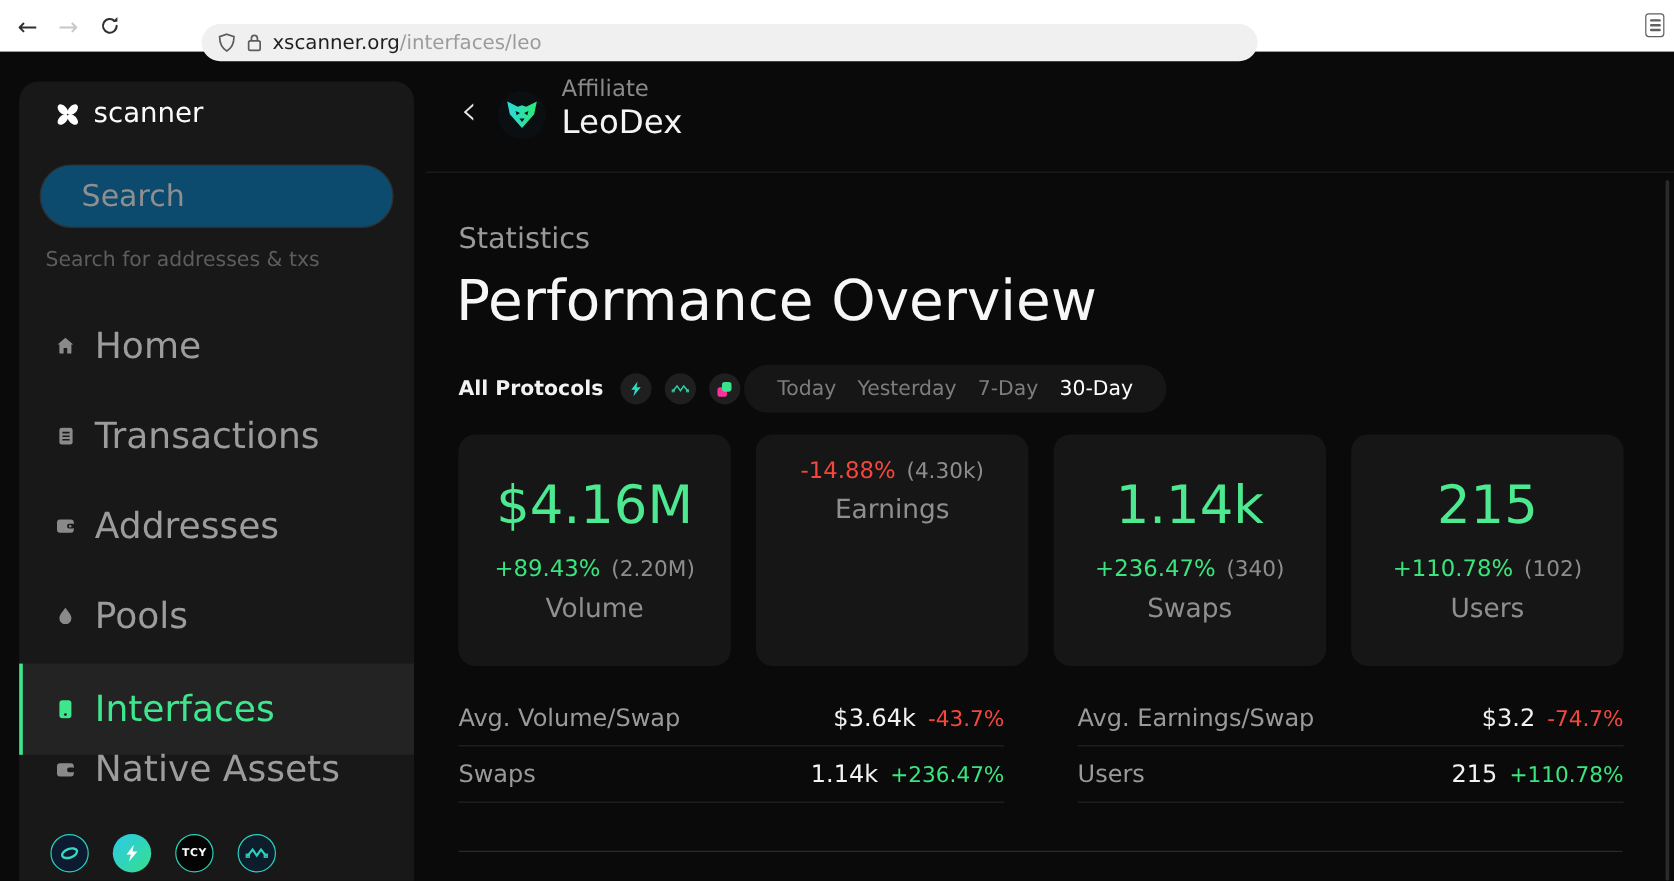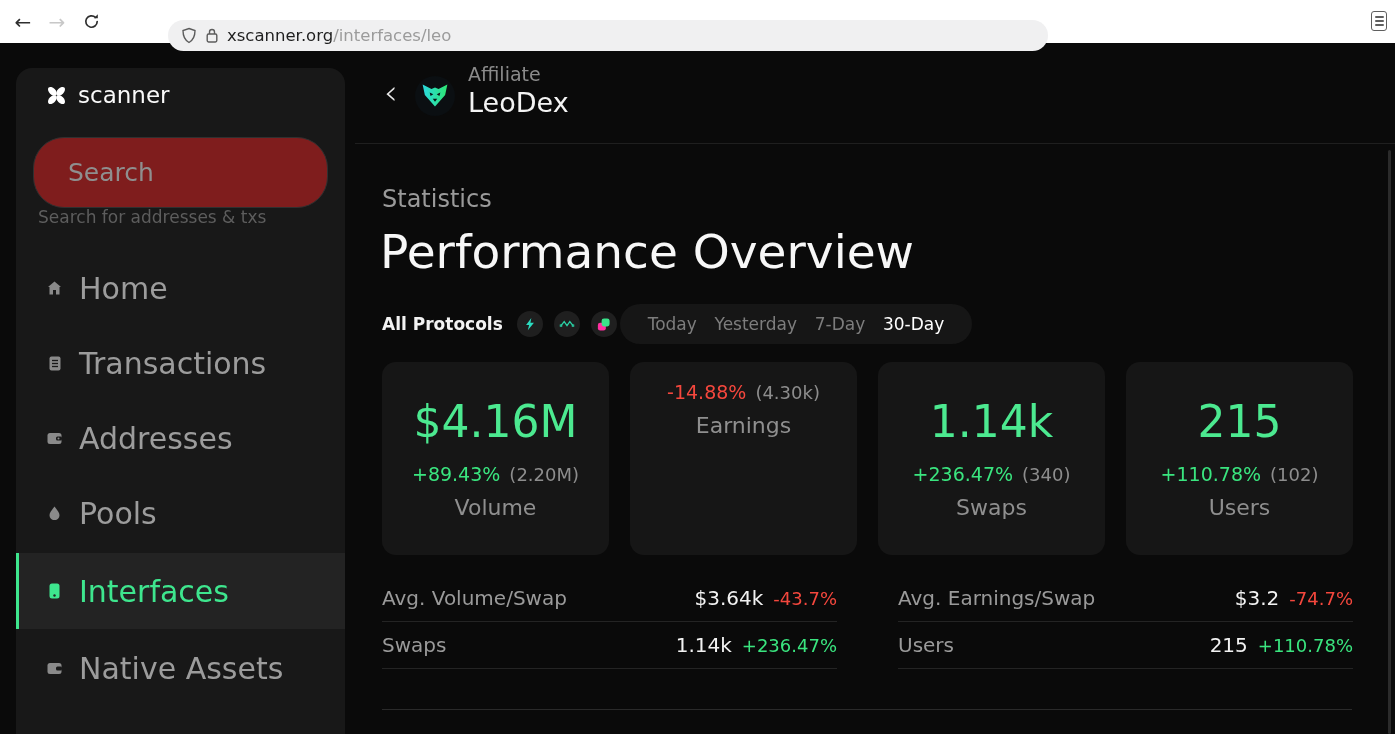--- a/index.html
+++ b/index.html
@@ -14,21 +14,21 @@
   .urlbar { position:absolute; left:168px; top:20px; width:880px; height:31px; background:#f0f0f1; border-radius:16px; display:flex; align-items:center; padding-left:13px; gap:8px; }
   .urlbar .host { font-size:16.5px; color:#1f1f1f; }
   .urlbar .path { font-size:16.5px; color:#9b9b9b; }
   .reader-ic { position:absolute; left:1371px; top:11px; width:16px; height:20px; border:1.6px solid #5f5f5f; border-radius:3px; display:flex; flex-direction:column; justify-content:center; gap:2.5px; padding:0 2.5px; }
   .reader-ic i { display:block; height:1.6px; background:#5f5f5f; border-radius:1px; }
 
   
   .sidebar { position:absolute; left:16px; top:68px; width:329px; height:700px; background:#181818; border-radius:16px; }
   .brand { position:absolute; left:28px; top:14px; display:flex; align-items:center; gap:9px; }
   .brand-label { color:#fafafa; font-size:23px; }
-  .searchbox { position:absolute; left:17px; top:69px; width:295px; height:71px; background:#7f1d1d; border:1px solid #303030; border-radius:31px; display:flex; align-items:center; padding:0 18px 0 20px; gap:14px; }
+  .searchbox { position:absolute; left:17px; top:69px; width:295px; height:53px; background:#0c4a6e; border:1px solid #303030; border-radius:31px; display:flex; align-items:center; padding:0 18px 0 20px; gap:14px; }
   .searchbox input { flex:1; background:transparent; border:none; outline:none; color:#d8d8d8; font-size:25px; font-family:"DejaVu Sans","Liberation Sans",sans-serif; }
   .searchbox input::placeholder { color:#8f8f8f; }
   .search-hint { position:absolute; left:22px; top:139px; color:#5d5d5d; font-size:17px; }
   .nav-row { position:absolute; left:0; width:329px; height:48px; display:flex; align-items:center; padding-left:31px; gap:17px; color:#9c9c9c; font-size:30px; }
   .nav-row .nicon { width:15px; display:flex; justify-content:center; }
   .nav-row.active { height:76px; background:#232323; color:#3ee68e; }
   .nav-row.active::before { content:""; position:absolute; left:0; top:0; width:3px; height:100%; background:#3ee68e; }
   .token-row { position:absolute; left:26px; top:627px; display:flex; gap:20px; }
   .token { width:32px; height:32px; border-radius:50%; display:flex; align-items:center; justify-content:center; }
   .tok-ruji { background:#0c1b30; border:1.5px solid #2ad1c0; }
@@ -174,30 +174,50 @@
   </div>
   <div class="nav-row active" style="top:485px">
     <span class="nicon">
       <svg width="11" height="16" viewBox="0 0 11 16">
           <rect x="0.5" y="0.5" width="10" height="15" rx="2.5" fill="#3ee68e"></rect>
           <circle cx="5.5" cy="12.5" r="1.2" fill="#232323"></circle>
         </svg>
     </span>
     <span>Interfaces</span>
   </div>
-  <div class="nav-row" style="top:576px">
+  <div class="nav-row" style="top:549px">
     <span class="nicon">
       <svg width="15" height="13" viewBox="0 0 15 13">
           <rect x="0.5" y="1" width="14" height="11" rx="2.5" fill="#8a8a8a"></rect>
           <rect x="9" y="4.5" width="6" height="4" rx="1.5" fill="#181818"></rect>
         </svg>
     </span>
     <span>Native Assets</span>
   </div>
 
+  <div class="token-row">
+    <div class="token tok-ruji">
+      <svg width="20" height="20" viewBox="0 0 20 20">
+          <ellipse cx="10" cy="10" rx="6.5" ry="3.6" fill="none" stroke="#39d6c4" stroke-width="2" transform="rotate(-20 10 10)"></ellipse>
+        </svg>
+    </div>
+    <div class="token tok-rune">
+      <svg width="16" height="16" viewBox="0 0 16 16">
+          <path d="M9.5 1 L3.5 9 H7 L5.5 15 L12.5 6.5 H8.5 Z" fill="#ffffff"></path>
+        </svg>
+    </div>
+    <div class="token tok-tcy">TCY</div>
+    <div class="token tok-maya">
+      <svg width="20" height="20" viewBox="0 0 20 20">
+          <path d="M2.5 12 L6.5 7 L10 12 L13.5 7 L17.5 12" fill="none" stroke="#2ad1c0" stroke-width="1.8" stroke-linecap="square"></path>
+          <rect x="1.2" y="10.8" width="2.6" height="2.6" fill="none" stroke="#2ad1c0" stroke-width="1"></rect>
+          <rect x="16.2" y="10.8" width="2.6" height="2.6" fill="none" stroke="#2ad1c0" stroke-width="1"></rect>
+        </svg>
+    </div>
+  </div>
 </aside>
 
 <div class="back-chev">‹</div>
 <div class="leo-logo">
   <svg width="30" height="28" viewBox="0 0 34 30">
     <defs>
       <linearGradient id="leograd" x1="0" y1="0" x2="1" y2="0">
         <stop offset="0" stop-color="#2bd9e0"></stop>
           <stop offset="1" stop-color="#2ee672"></stop>
       </linearGradient>

